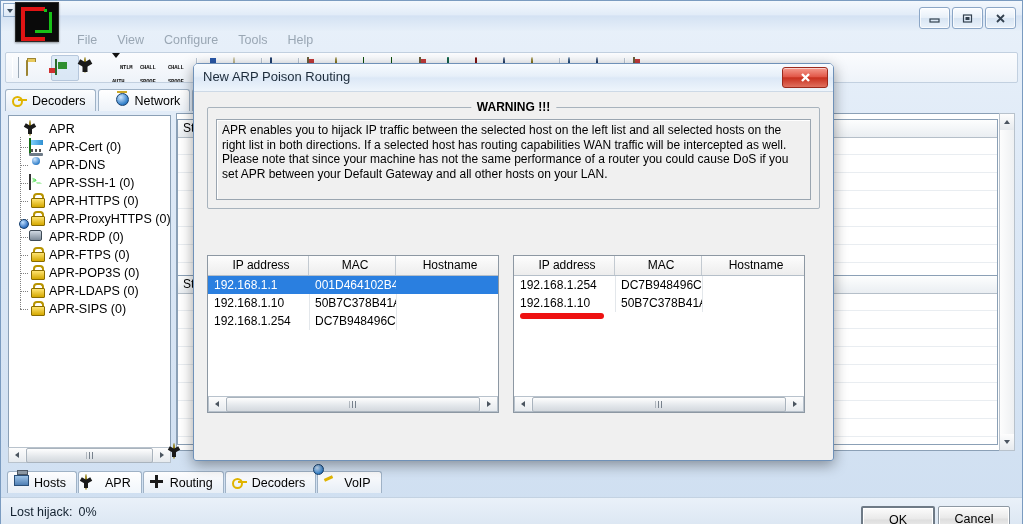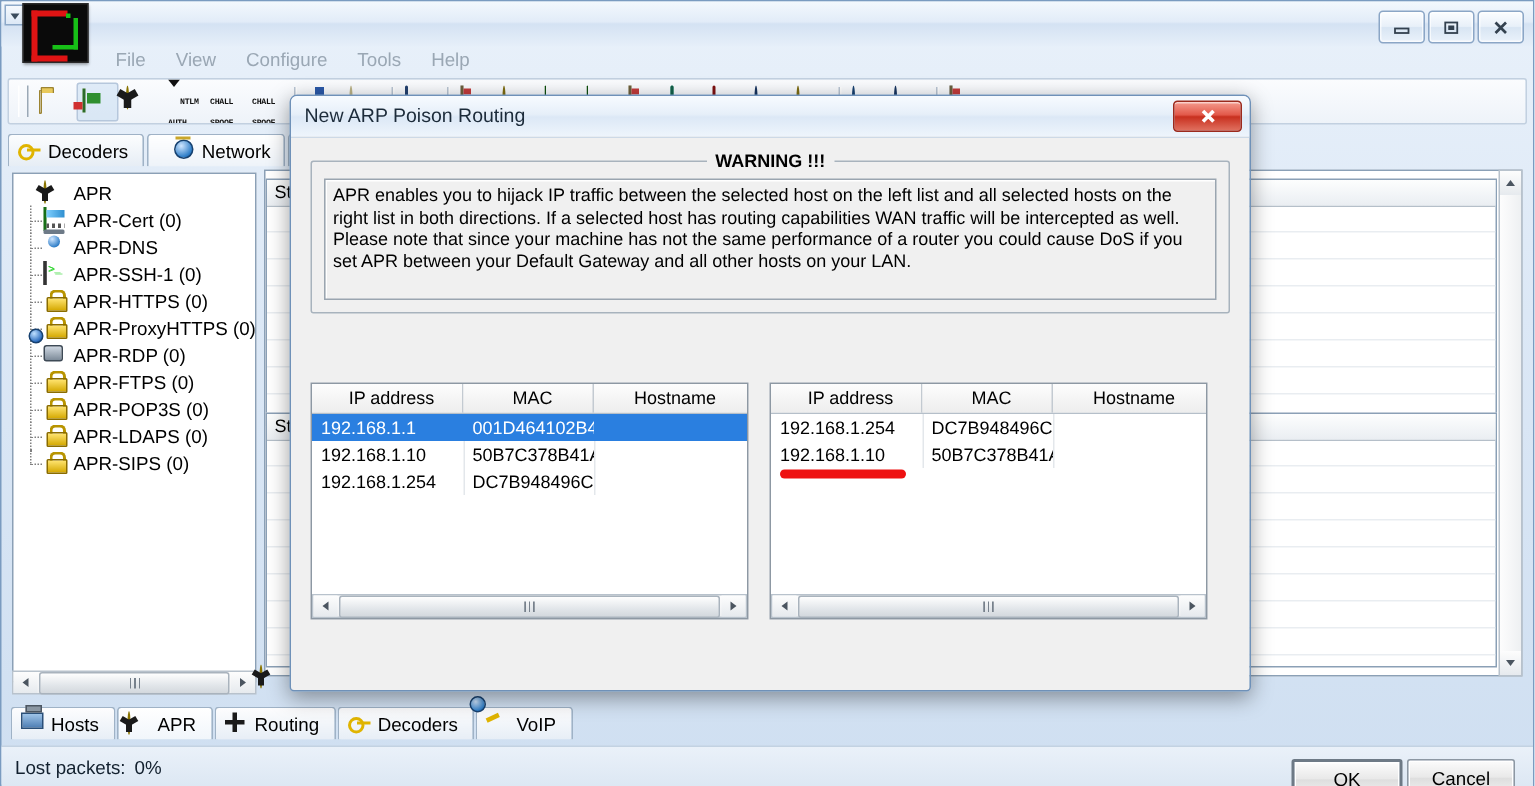--- a/index.html
+++ b/index.html
@@ -653,21 +653,21 @@
         <span class="tabico"><span class="ic-key"></span></span>
         <span>Decoders</span>
       </div>
       <div class="btab">
         <span class="tabico"><span class="ic-voip"></span></span>
         <span>VoIP</span>
       </div>
     </div>
 
     <div class="statusbar">
-      <span>Lost packets:</span>
+      <span>Lost hijack:</span>
       <span style="width:6px"></span>
       <span>0%</span>
     </div>
 
     <div class="dlg">
       <div class="dlg-title">
         <div class="dlg-title-text">New ARP Poison Routing</div>
         <div class="dlg-close">
           <svg width="15" height="13" viewBox="0 0 15 13">
             <path d="M4 3 L11 10 M11 3 L4 10" stroke="#ffffff" stroke-width="2.4" fill="none"></path>

